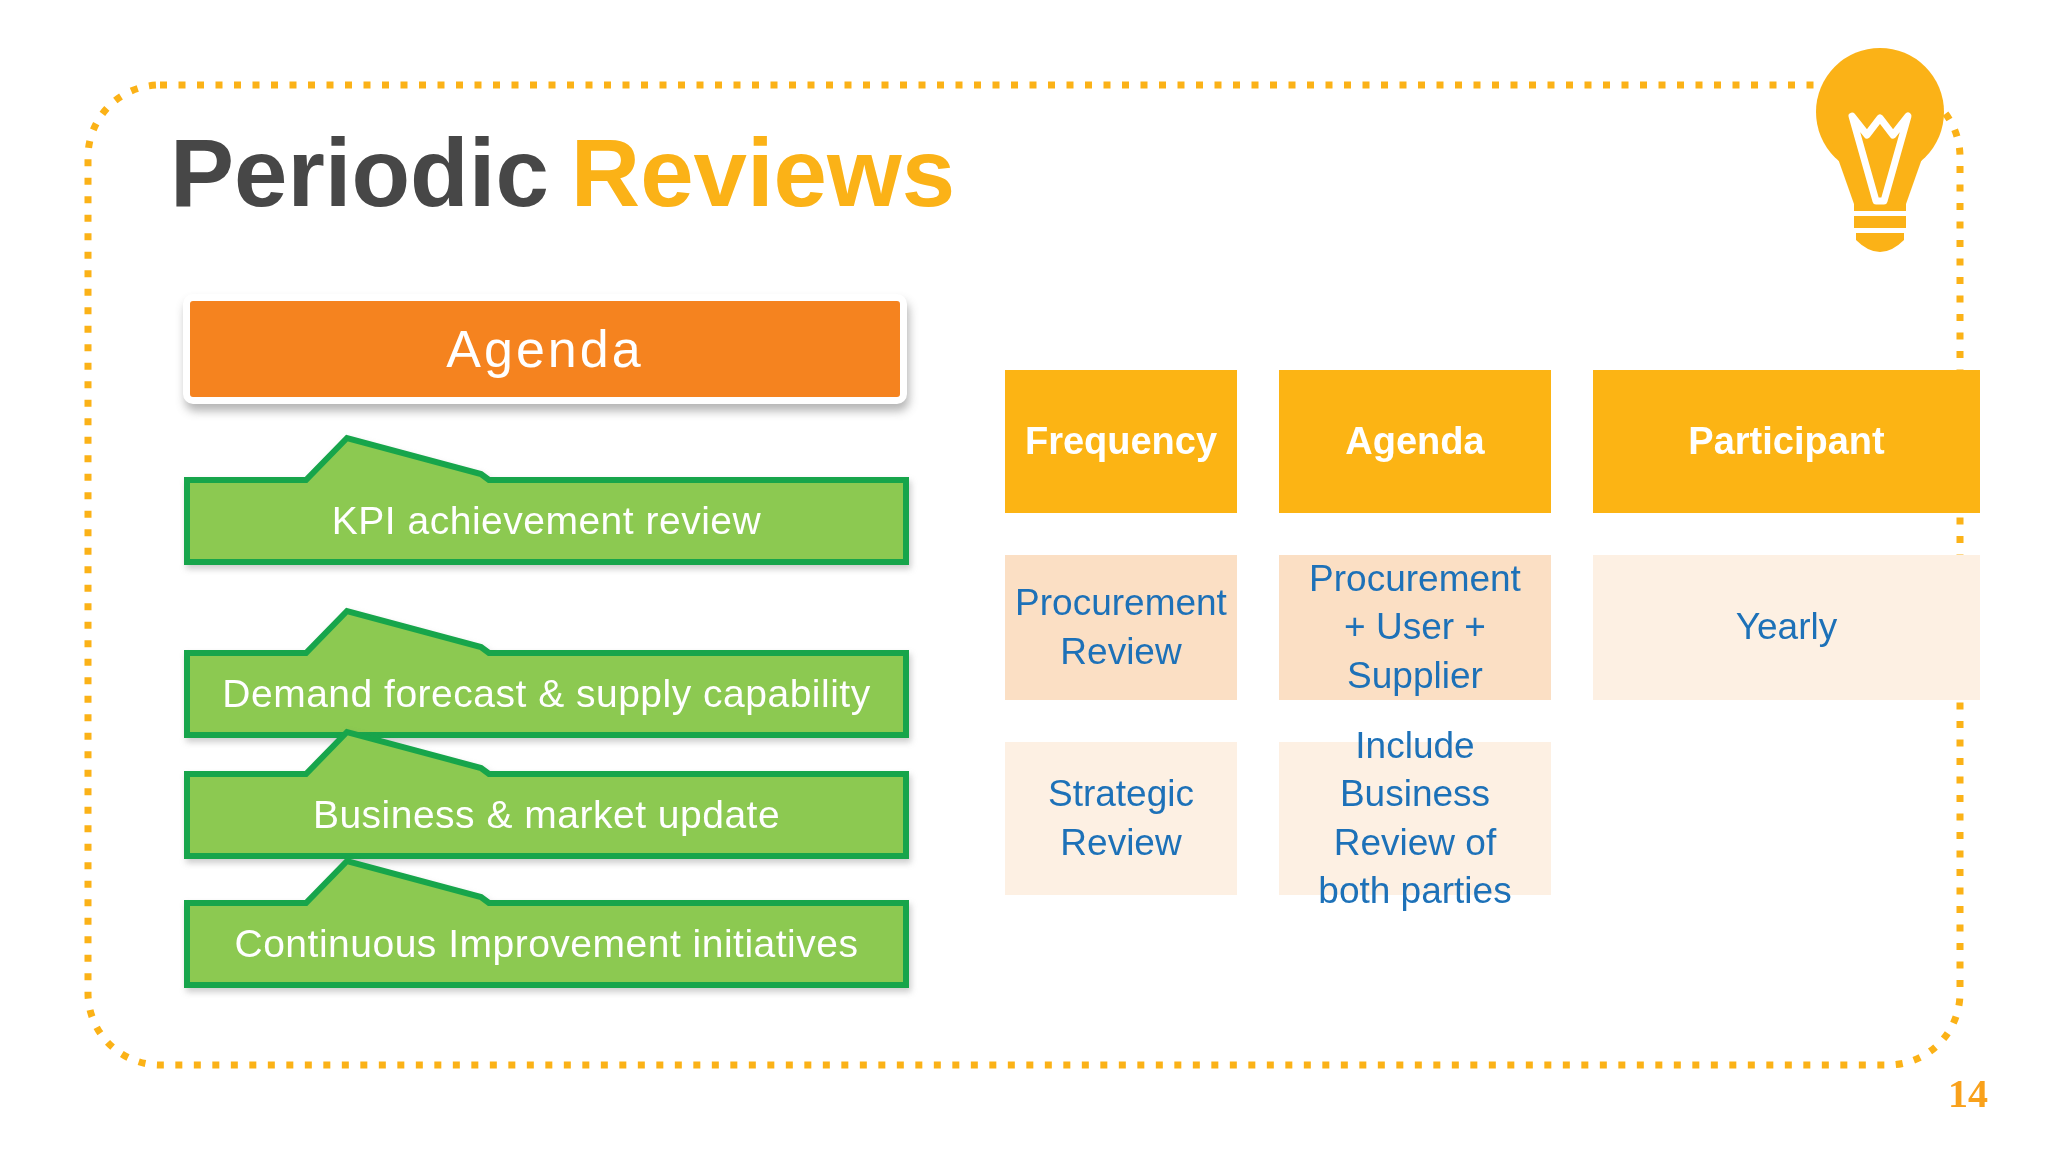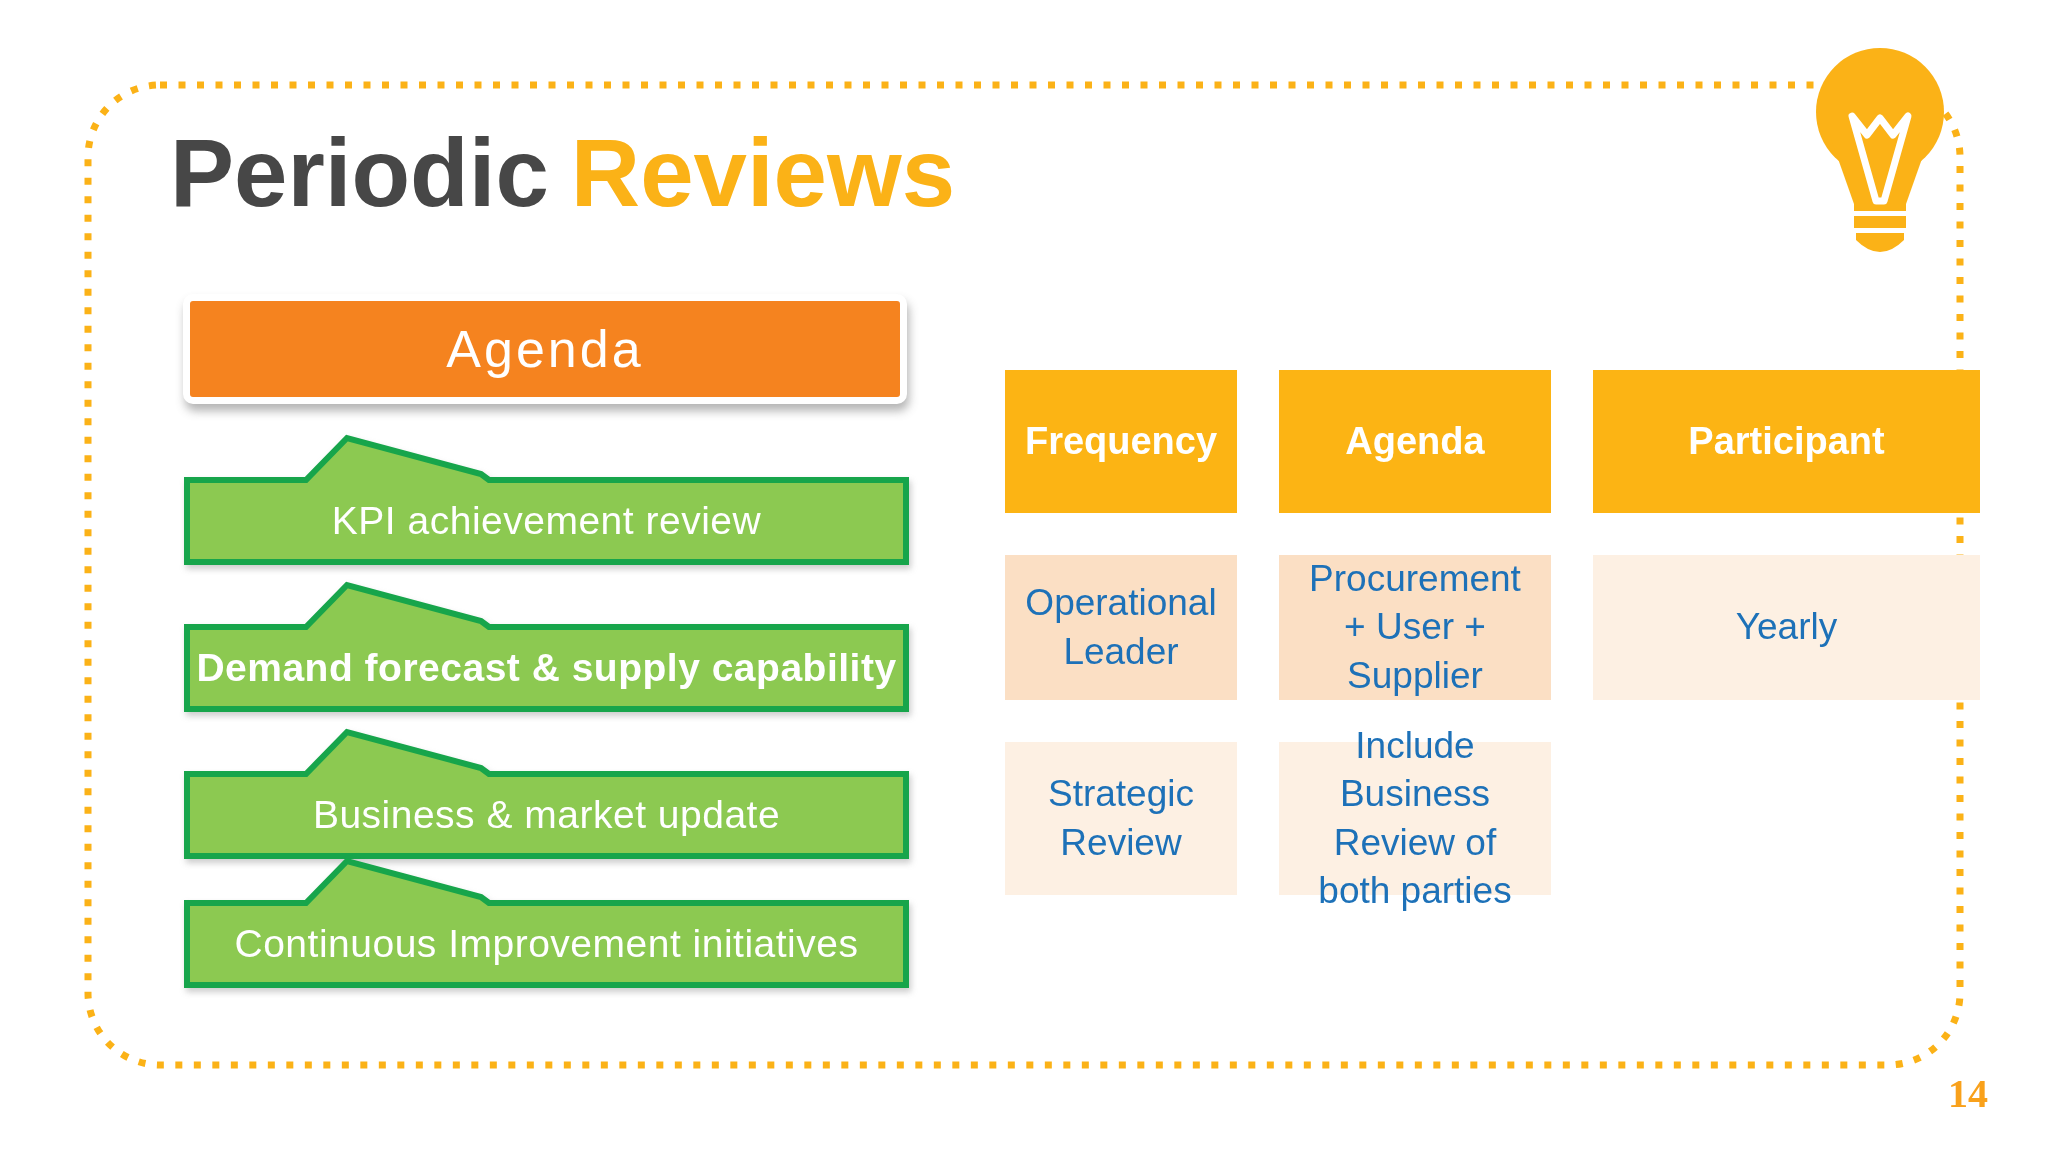--- a/index.html
+++ b/index.html
@@ -58,21 +58,21 @@
   .banner .banner-label {
     position: absolute;
     left: 0; top: 46px; width: 100%; height: 82px;
     display: flex; align-items: center; justify-content: center;
     color: #ffffff;
     font-size: 39px;
     letter-spacing: 0.5px;
     white-space: nowrap;
   }
   .banner-1 { top: 434px; }
-  .banner-2 { top: 581px; font-weight: bold; }
+  .banner-2 { top: 607px; }
   .banner-3 { top: 728px; }
   .banner-4 { top: 857px; text-align: center; }
 
   
   .review-table {
     position: absolute;
     left: 1005px; top: 370px;
     display: grid;
     grid-template-columns: 232px 272px 387px;
     grid-template-rows: 143px 145px 153px;
@@ -166,21 +166,21 @@
     <span>Frequency</span>
   </div>
   <div class="cell cell-header">
     <span>Agenda</span>
   </div>
   <div class="cell cell-header">
     <span>Participant</span>
   </div>
 
   <div class="cell cell-body cell-row1">
-    <span>Operational Leader</span>
+    <span>Procurement Review</span>
   </div>
   <div class="cell cell-body cell-row1">
     <span>Procurement + User + Supplier</span>
   </div>
 
   <div class="cell cell-body cell-row2">
     <span>Yearly</span>
   </div>
   <div class="cell cell-body cell-row2">
     <span>Strategic Review</span>

